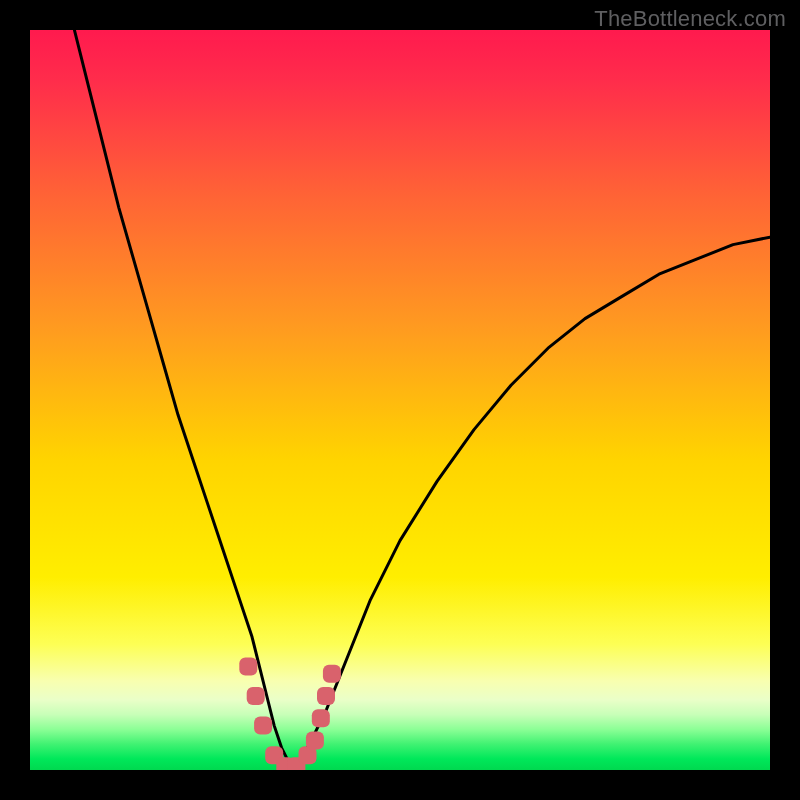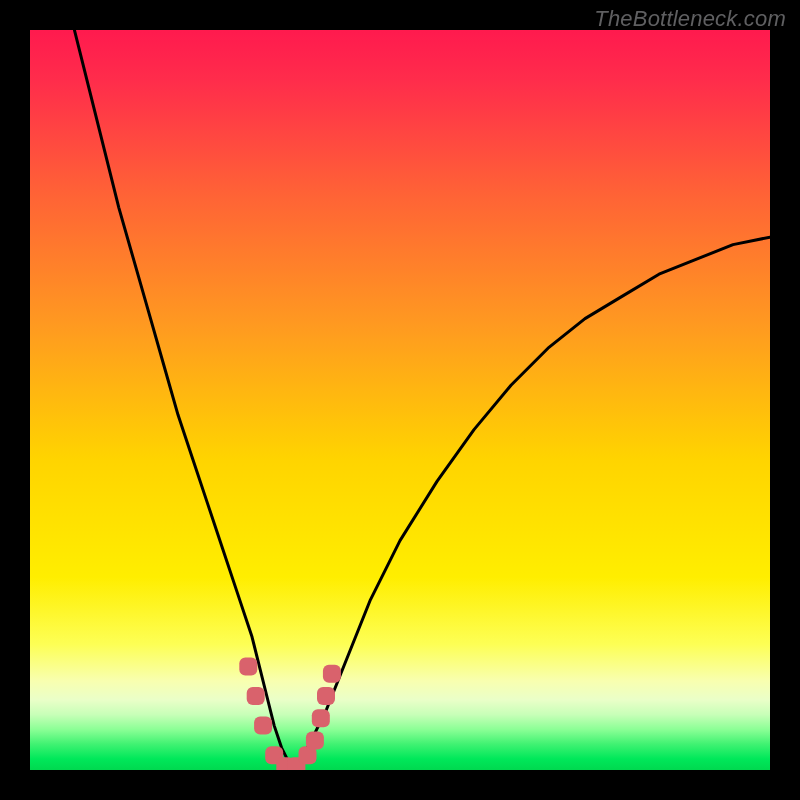--- a/index.html
+++ b/index.html
@@ -8,21 +8,20 @@
     width: 800px;
     height: 800px;
     overflow: hidden;
     background: #000;
     font-family: Arial, Helvetica, sans-serif;
   }
   .frame {
     position: absolute;
     inset: 0;
     background: #000;
-    font-style: italic;
   }
   .plot-area {
     position: absolute;
     left: 30px;
     top: 30px;
     width: 740px;
     height: 740px;
   }
   .watermark {
     position: absolute;

